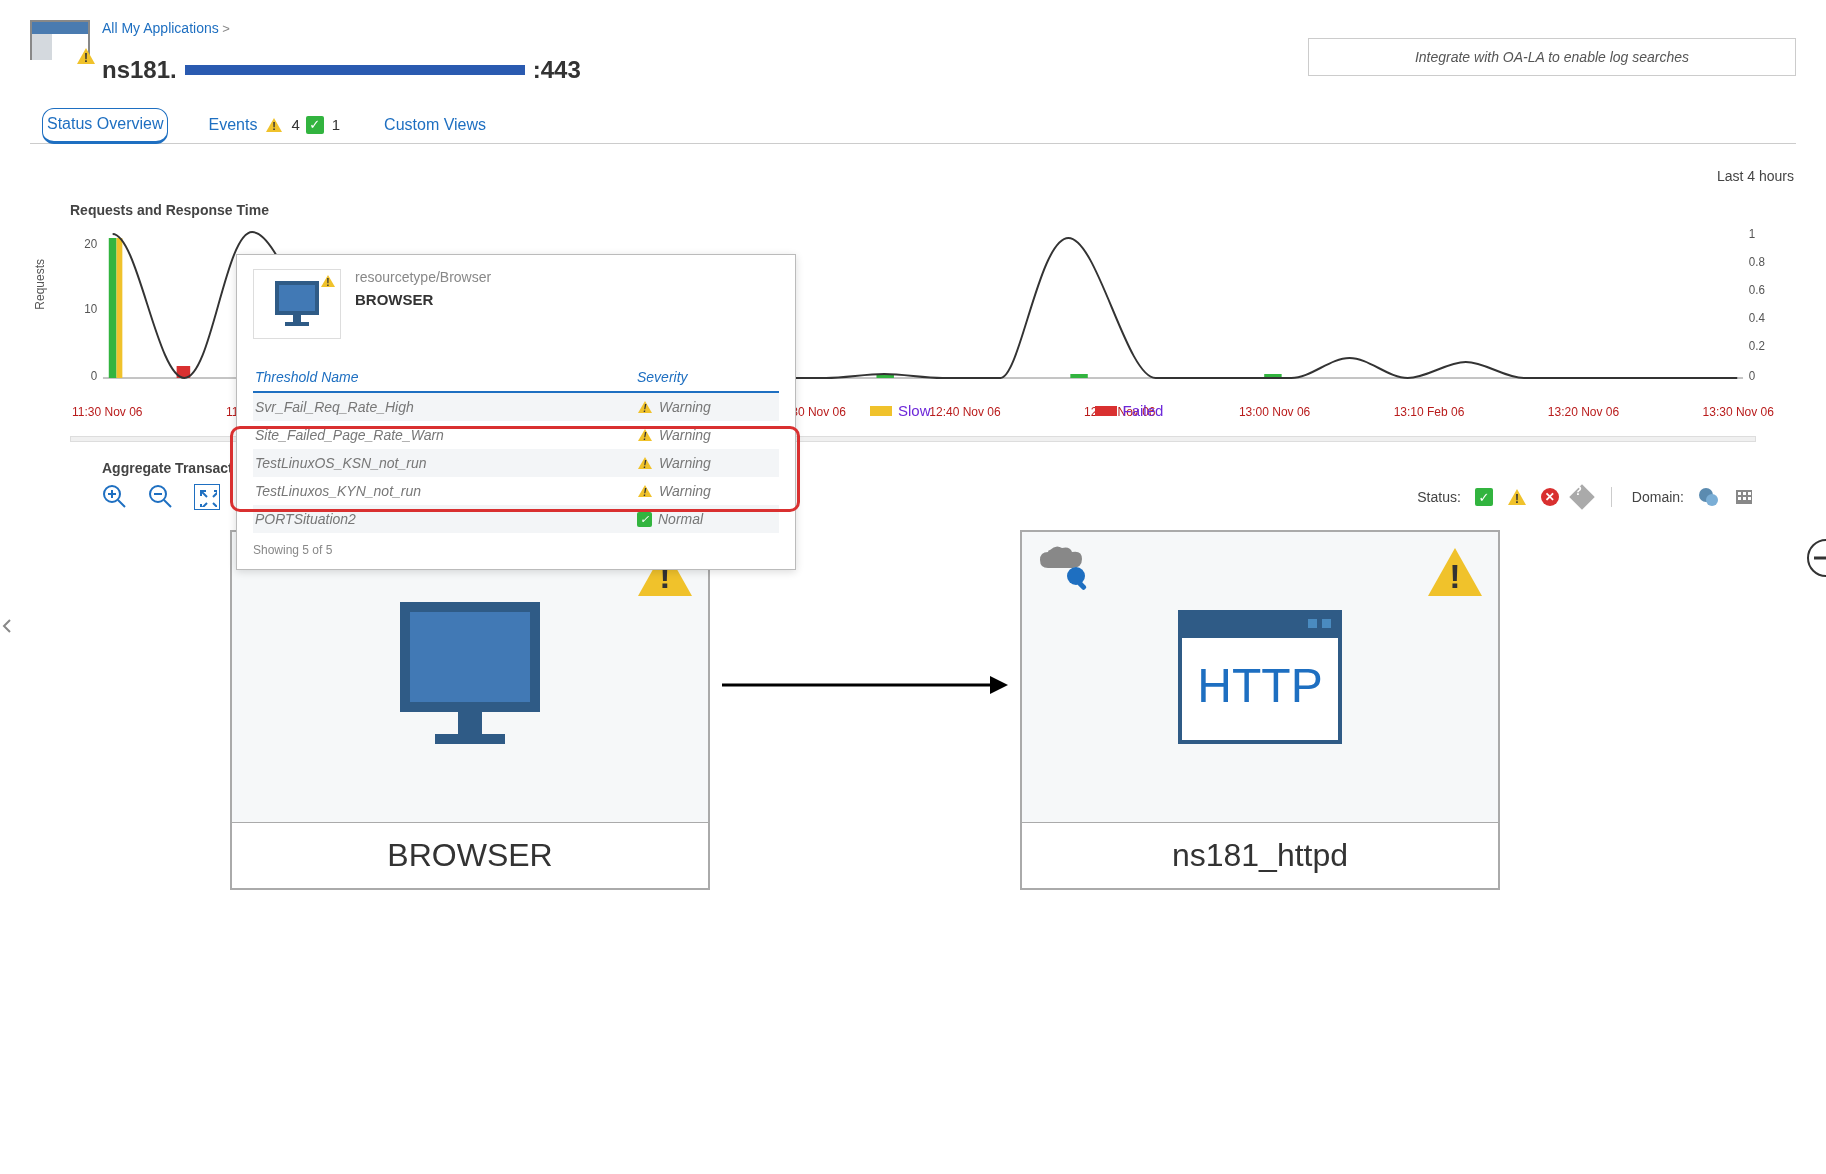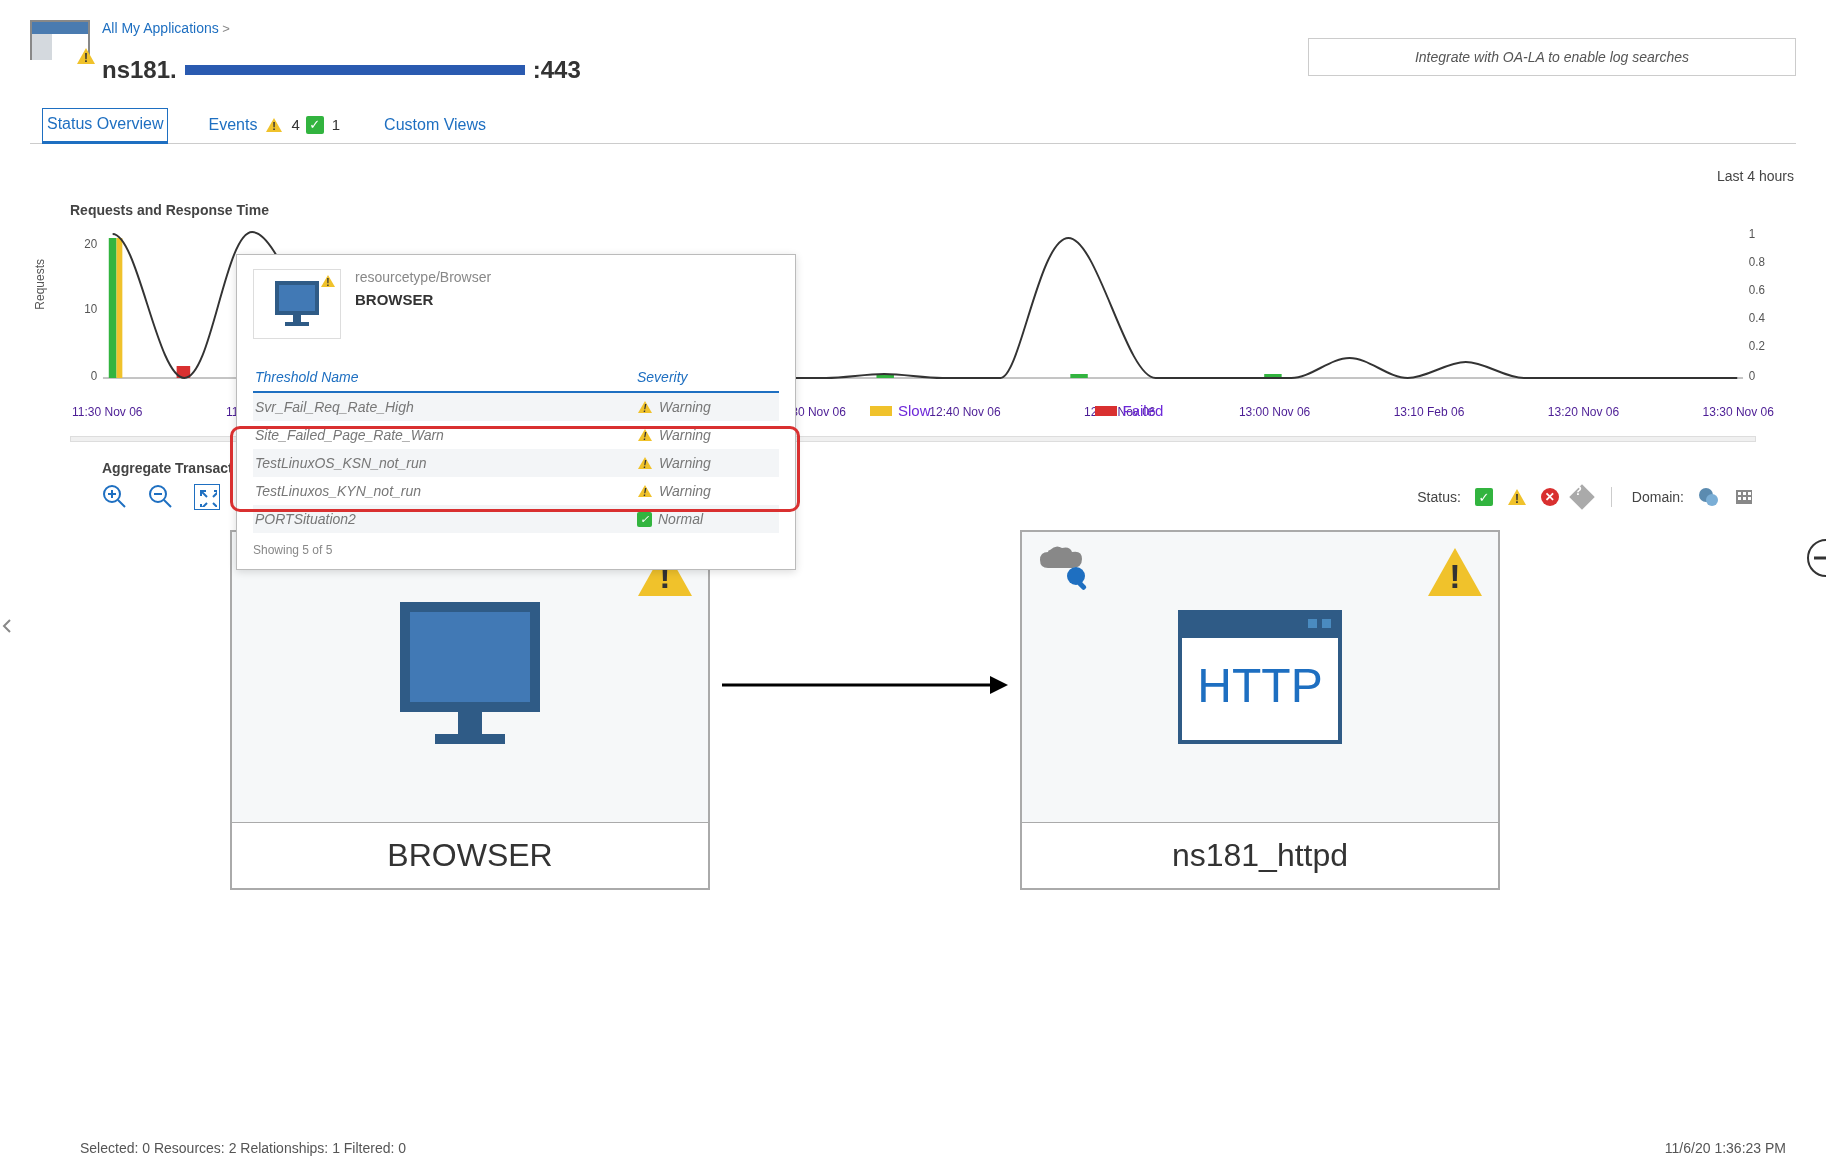--- a/index.html
+++ b/index.html
@@ -20,33 +20,33 @@
 .header-text { flex: 1; }
 .breadcrumb { color: #1e6fc1; font-size: 14px; cursor: pointer; }
 .breadcrumb-sep { color: #888; }
 .page-title { font-size: 24px; font-weight: bold; margin-top: 20px; display: flex; align-items: center; gap: 4px; }
 .redact { display: inline-block; height: 10px; width: 340px; background: #2a5ab0; margin: 0 4px; vertical-align: middle; }
 
 .search-notice { position: absolute; top: 18px; right: 0; width: 488px; border: 1px solid #ccc; padding: 10px 14px; font-style: italic; color: #555; text-align: center; font-size: 14px; }
 
 
 .tabs { display: flex; gap: 36px; margin-top: 24px; border-bottom: 1px solid #ccc; padding-left: 12px; }
-.tab { color: #1e6fc1; font-size: 16px; padding: 6px 4px 8px; cursor: pointer; display: flex; align-items: center; gap: 8px; }
+.tab { color: #1e6fc1; font-size: 16px; padding: 6px 4px 8px; cursor: pointer; display: flex; align-items: center; gap: 8px; border-radius: 12px; }
 .tab.active { border: 1px solid #1e6fc1; border-bottom: 3px solid #1e6fc1; margin-bottom: -1px; font-weight: 500; }
 .tab-badges { display: flex; align-items: center; gap: 6px; }
 .badge-num { font-size: 15px; color: #333; margin-left: 2px; }
 
 .time-range { text-align: right; color: #444; font-size: 14px; margin-top: 24px; padding-right: 2px; }
 
 
 .chart-title { font-size: 14px; font-weight: bold; color: #444; margin: 18px 0 10px 40px; }
 .chart-wrap { position: relative; margin-left: 40px; margin-right: 20px; height: 200px; }
 .y-axis-label { position: absolute; left: -30px; top: 50%; transform: rotate(-90deg) translateX(50%); transform-origin: left center; font-size: 12px; color: #555; }
 .chart-svg { width: 100%; height: 170px; }
-.x-ticks { display: flex; justify-content: space-between; font-size: 12px; color: #4c1d95; margin-top: 4px; padding: 0 2px; align-items: center; }
+.x-ticks { display: flex; justify-content: space-between; font-size: 12px; color: #b91c1c; margin-top: 4px; padding: 0 2px; align-items: center; }
 
 .chart-divider { height: 6px; background: #f0f0f0; border: 1px solid #ddd; margin: 8px 40px 0 40px; }
 
 .subsection-title { font-size: 14px; font-weight: bold; color: #444; margin: 18px 0 8px 72px; }
 
 
 .toolbar { display: flex; align-items: center; justify-content: space-between; margin: 8px 40px 20px 72px; }
 .tool-left { display: flex; gap: 20px; align-items: center; }
 .tool-icon { cursor: pointer; color: #1e6fc1; }
 .tool-right { display: flex; align-items: center; gap: 14px; font-size: 14px; color: #444; }
@@ -375,18 +375,14 @@
         </div>
     </div>
     <div class="tt-footer">Showing 5 of 5</div>
   </div>
   <div class="tt-highlight"></div>
 
   <svg width="10" height="16" style="position:absolute; left:2px; top:618px;">
       <polyline points="8,2 2,8 8,14" fill="none" stroke="#888" stroke-width="2"></polyline>
     </svg>
 
-  <div class="footer">
-    <span>Selected: 0 Resources: 2 Relationships: 1 Filtered: 0</span>
-    <span>11/6/20 1:36:23 PM</span>
-  </div>
 
 </div>
 
 </body></html>

